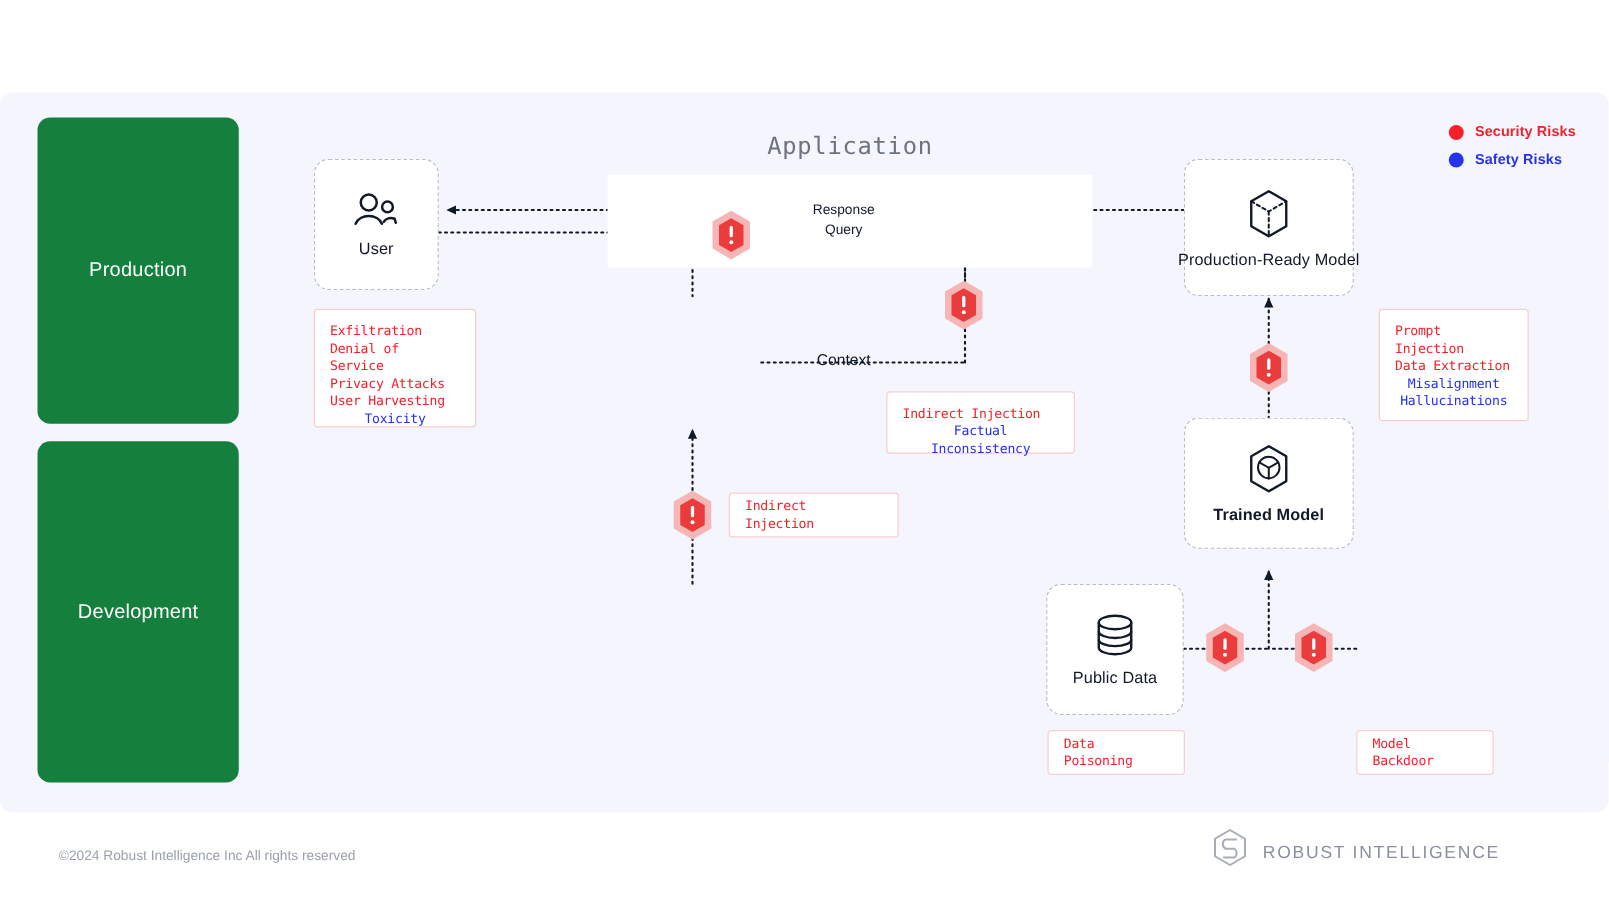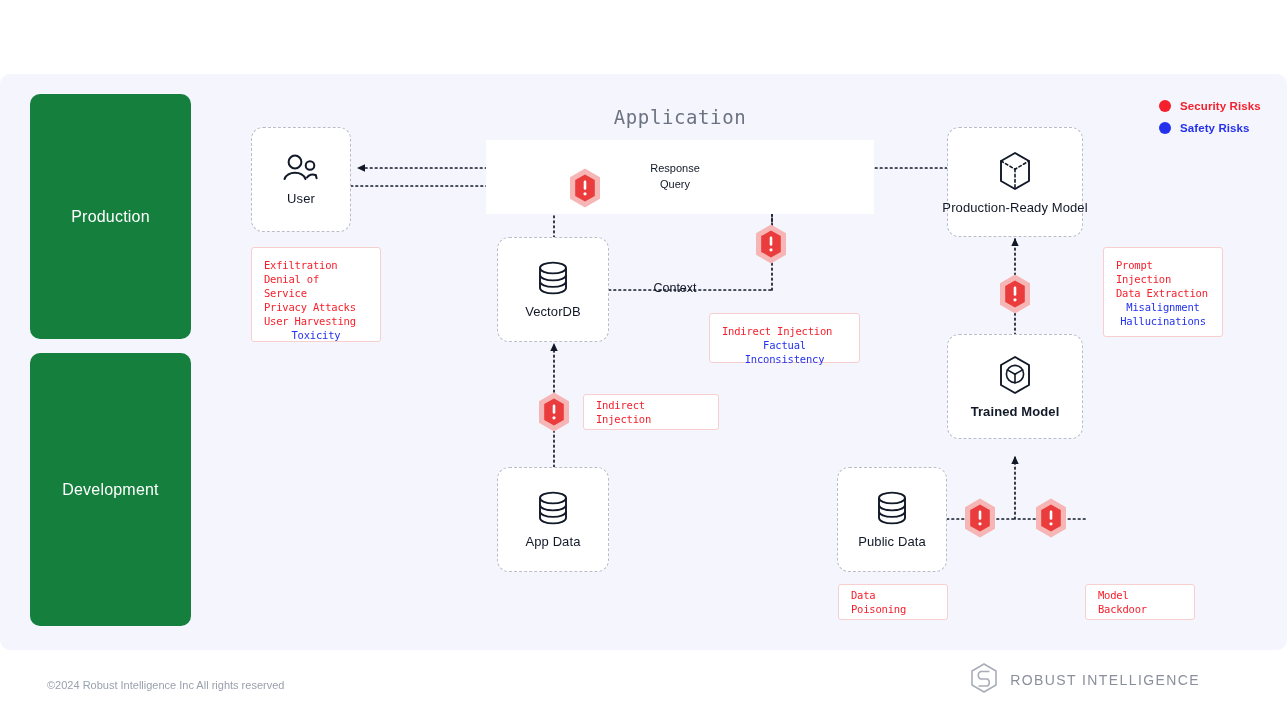--- a/index.html
+++ b/index.html
@@ -209,47 +209,21 @@
           <path d="M3.5,26 A11.2,9.4 0 0 1 24.5,26"></path>
           <circle cx="29" cy="12.5" r="4.3"></circle>
           <path d="M26,24.5 A6.4,5.6 0 0 1 34.5,22"></path>
           <path d="M34.8,22.2 L35.6,25.2"></path>
         </g>
       </svg>
     </span>
     <span class="node-label">User</span>
   </div>
 
-  <div class="node" id="node-vectordb">
-    <span class="node-icon">
-      <svg width="34" height="36" viewBox="0 0 34 36">
-        <g fill="none" stroke="#111827" stroke-width="1.9">
-          <ellipse cx="17" cy="8" rx="13" ry="5.4"></ellipse>
-          <path d="M4,8 L4,28 A13,5.4 0 0 0 30,28 L30,8"></path>
-          <path d="M4,15 A13,5.4 0 0 0 30,15"></path>
-          <path d="M4,21.5 A13,5.4 0 0 0 30,21.5"></path>
-        </g>
-      </svg>
-    </span>
-    <span class="node-label">VectorDB</span>
-  </div>
-
-  <div class="node" id="node-appdata">
-    <span class="node-icon">
-      <svg width="34" height="36" viewBox="0 0 34 36">
-        <g fill="none" stroke="#111827" stroke-width="1.9">
-          <ellipse cx="17" cy="8" rx="13" ry="5.4"></ellipse>
-          <path d="M4,8 L4,28 A13,5.4 0 0 0 30,28 L30,8"></path>
-          <path d="M4,15 A13,5.4 0 0 0 30,15"></path>
-          <path d="M4,21.5 A13,5.4 0 0 0 30,21.5"></path>
-        </g>
-      </svg>
-    </span>
-    <span class="node-label">App Data</span>
-  </div>
+
 
   <div class="node" id="node-publicdata">
     <span class="node-icon">
       <svg width="34" height="36" viewBox="0 0 34 36">
         <g fill="none" stroke="#111827" stroke-width="1.9">
           <ellipse cx="17" cy="8" rx="13" ry="5.4"></ellipse>
           <path d="M4,8 L4,28 A13,5.4 0 0 0 30,28 L30,8"></path>
           <path d="M4,15 A13,5.4 0 0 0 30,15"></path>
           <path d="M4,21.5 A13,5.4 0 0 0 30,21.5"></path>
         </g>

